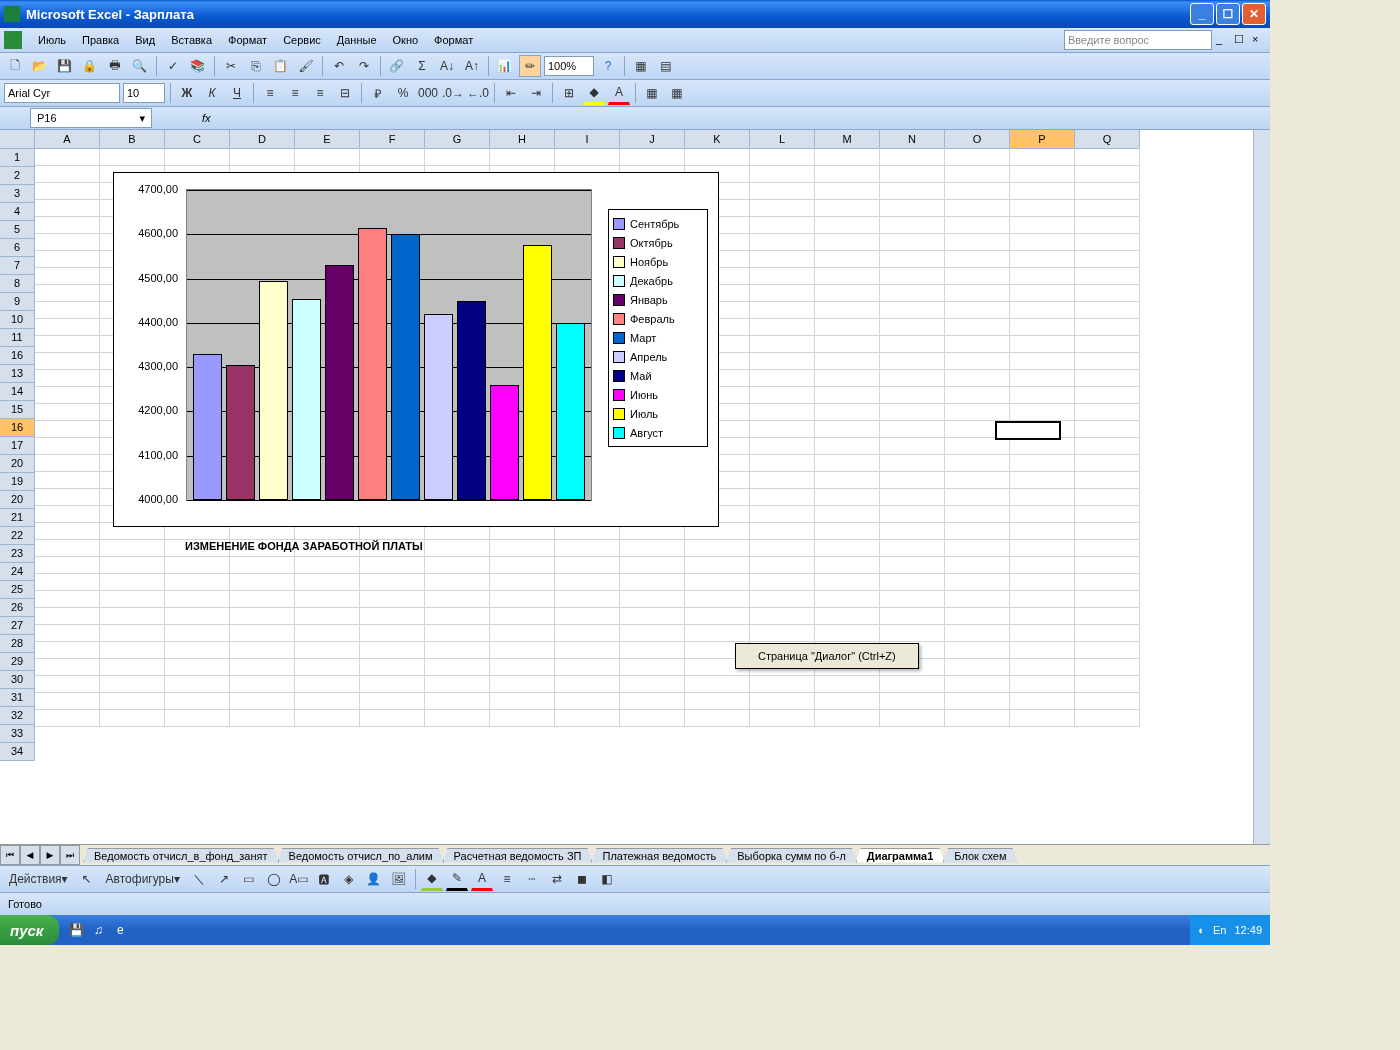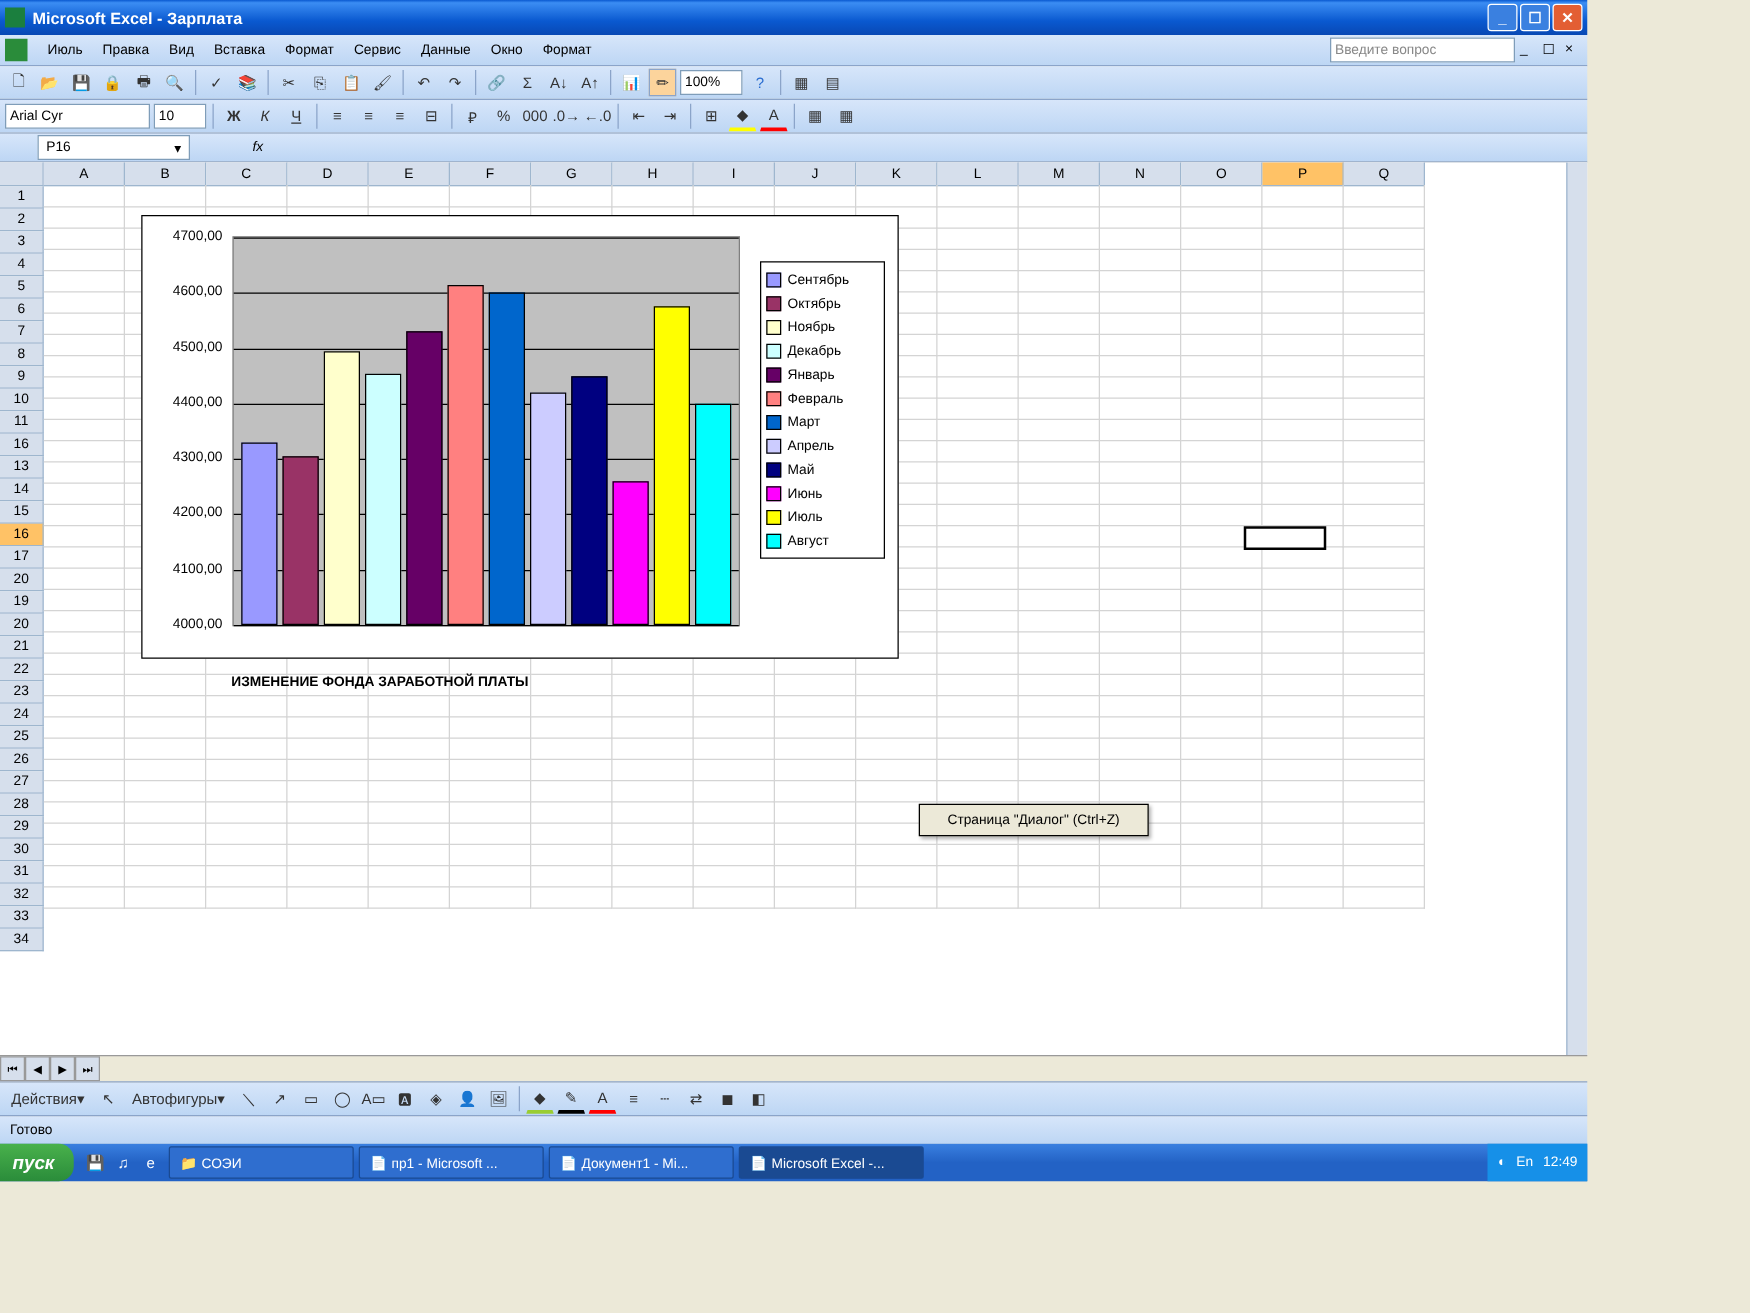--- a/index.html
+++ b/index.html
@@ -964,20 +964,29 @@
       </div>
   </div>
   <div class="vscrollbar"></div>
 </div>
 
 <div class="sheettabs">
   <span class="navbtn">⏮</span>
   <span class="navbtn">◀</span>
   <span class="navbtn">▶</span>
   <span class="navbtn">⏭</span>
+  <span id="sheettabs" style="display:flex;margin-left:4px">
+      <div class="stab inactive">Ведомость отчисл_в_фонд_занят</div>
+      <div class="stab inactive">Ведомость отчисл_по_алим</div>
+      <div class="stab inactive">Расчетная ведомость ЗП</div>
+      <div class="stab inactive">Платежная ведомость</div>
+      <div class="stab inactive">Выборка сумм по б-л</div>
+      <div class="stab active">Диаграмма1</div>
+      <div class="stab inactive">Блок схем</div>
+    </span>
 </div>
 
 <div class="dtoolbar">
   <span class="tbtn" style="width:auto;padding:0 4px"><span>Действия</span> ▾</span>
   <span class="tbtn">↖</span>
   <span class="tbtn" style="width:auto;padding:0 4px"><span>Автофигуры</span> ▾</span>
   <span class="tbtn">＼</span>
   <span class="tbtn">↗</span>
   <span class="tbtn">▭</span>
   <span class="tbtn">◯</span>
@@ -1002,24 +1011,18 @@
 </div>
 
 <div class="taskbar">
   <div class="startbtn">
       <span>пуск</span>
     </div>
   <span style="width:6px"></span>
   <span class="tbtn" style="color:#fff">💾</span>
   <span class="tbtn" style="color:#fff">♫</span>
   <span class="tbtn" style="color:#fff">e</span>
-  <span id="taskitems" style="display:flex">
-      <div class="taskitem">📁 СОЭИ</div>
-      <div class="taskitem">📄 пр1 - Microsoft ...</div>
-      <div class="taskitem">📄 Документ1 - Mi...</div>
-      <div class="taskitem active">📄 Microsoft Excel -...</div>
-    </span>
   <div class="tray">
     <span>◐</span>
     <span>En</span>
     <span>12:49</span>
   </div>
 </div>
 
 </body></html>

